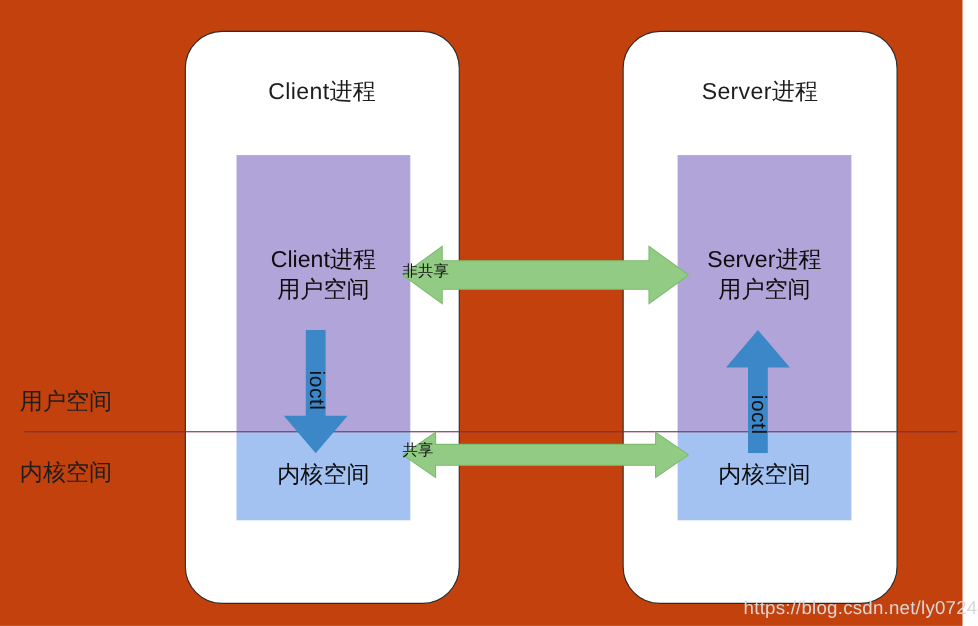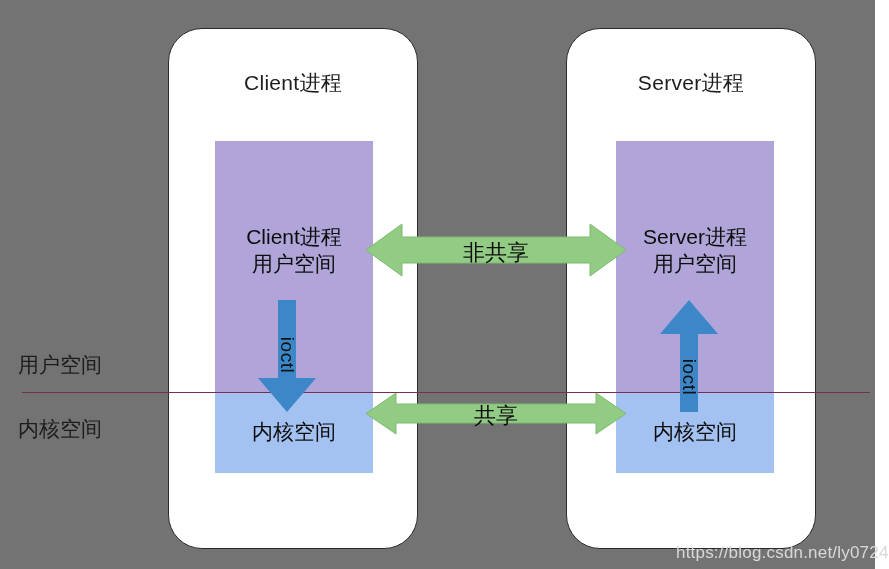--- a/index.html
+++ b/index.html
@@ -7,21 +7,21 @@
     width: 889px;
     height: 569px;
     background: #ffffff;
     font-family: "Liberation Sans", "DejaVu Sans", sans-serif;
     overflow: hidden;
   }
   #canvas {
     position: relative;
     width: 875px;
     height: 569px;
-    background: #737373;
+    background: #c2410c;
     text-decoration: underline;
   }
 
   
   .process-box {
     position: absolute;
     border: 1.2px solid #2b2b2b;
     border-radius: 34px;
     background: #ffffff;
   }
@@ -91,22 +91,21 @@
   
   .green-arrow { position: absolute; }
   #nonshared-arrow { left: 366px; top: 221px; width: 260px; height: 58px; }
   #shared-arrow    { left: 366px; top: 391px; width: 260px; height: 45px; }
 
   .green-arrow svg { display: block; width: 100%; height: 100%; }
 
   .green-arrow-label {
     position: absolute;
     width: 100%;
-    text-align: center;
-    font-size: 22px;
+    font-size: 14px;
     color: #0d0d0d;
     white-space: nowrap;
   }
   #nonshared-arrow .green-arrow-label { top: 17px; }
   #shared-arrow .green-arrow-label    { top: 10px; }
 
   
   .ioctl-arrow { position: absolute; }
   #client-ioctl-arrow { left: 254px; top: 300px; width: 66px; height: 112px; }
   #server-ioctl-arrow { left: 656px; top: 300px; width: 66px; height: 112px; }

